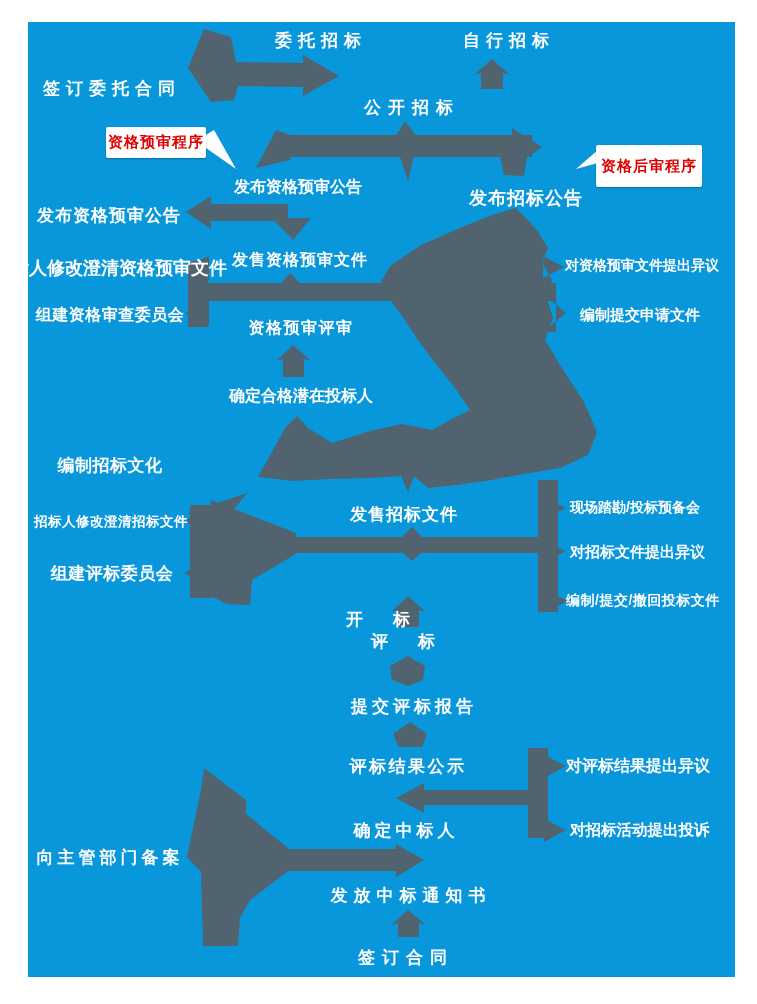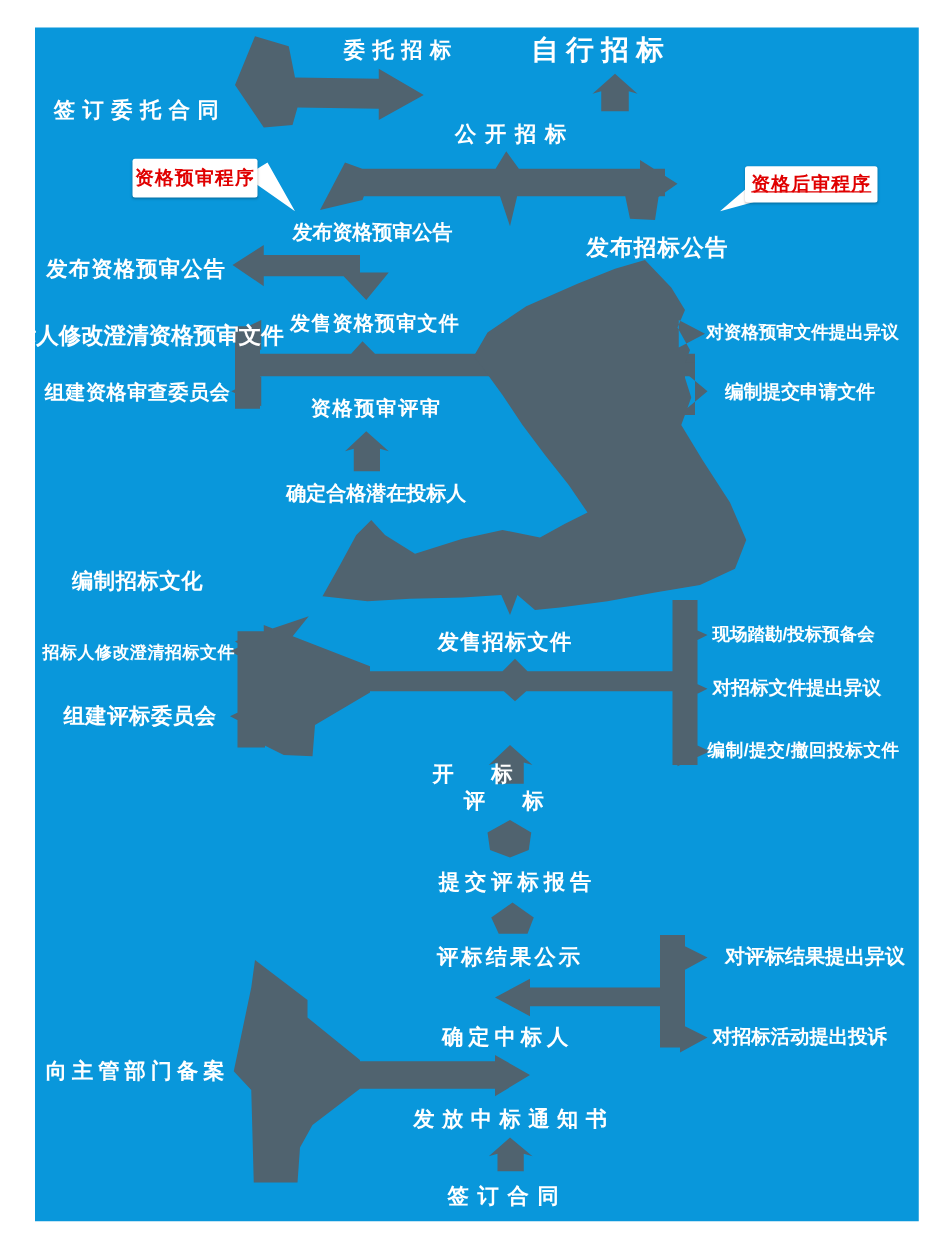--- a/index.html
+++ b/index.html
@@ -95,25 +95,25 @@
          M286,849 L398,849 L398,871 L286,871 Z
          M396,844 L424,860 L396,877 Z"></path>
 
     <path class="gray" d="M408,910 L426,925 L419,923 L419,937 L398,937 L398,923 L391,925 Z"></path>
 
     <path class="white" d="M196,141 L214,130 L236,169 Z
          M598,150 L616,158 L576,169 Z"></path>
   </svg>
 
   <div class="callout" style="left:106px; top:127px; width:100px; height:31px;">资格预审程序</div>
-  <div class="callout" style="left:596px; top:133px; width:106px; height:29px;text-decoration:underline;">资格后审程序</div>
+  <div class="callout" style="left:596px; top:145px; width:106px; height:42px;">资格后审程序</div>
 
   <div class="lbl" style="left:112px; top:66px;  font-size:17px; letter-spacing:6px;margin-top:22px;">签订委托合同</div>
   <div class="lbl" style="left:321px; top:40px;  font-size:17px; letter-spacing:6px;">委托招标</div>
-  <div class="lbl" style="left:481px; top:40px;  font-size:22px; letter-spacing:6px;">自行招标</div>
+  <div class="lbl" style="left:509px; top:40px;  font-size:17px; letter-spacing:6px;">自行招标</div>
   <div class="lbl" style="left:412px; top:107px; font-size:17px; letter-spacing:7px;">公开招标</div>
   <div class="lbl" style="left:298px; top:187px; font-size:16px;">发布资格预审公告</div>
   <div class="lbl" style="left:526px; top:198px; font-size:18px; letter-spacing:1px;">发布招标公告</div>
   <div class="lbl" style="left:109px; top:215px; font-size:17px; letter-spacing:1px;">发布资格预审公告</div>
   <div class="lbl" style="left:300px; top:260px; font-size:16px; letter-spacing:1px;">发售资格预审文件</div>
   <div class="lbl" style="left:110px; top:268px; font-size:18px;">招标人修改澄清资格预审文件</div>
   <div class="lbl la" style="left:565px; top:265px; font-size:14px;">对资格预审文件提出异议</div>
   <div class="lbl" style="left:110px; top:315px; font-size:16px; letter-spacing:0.5px;">组建资格审查委员会</div>
   <div class="lbl" style="left:301px; top:328px; font-size:16px; letter-spacing:1.5px;">资格预审评审</div>
   <div class="lbl la" style="left:580px; top:314px; font-size:15px;">编制提交申请文件</div>
@@ -122,19 +122,19 @@
   <div class="lbl" style="left:111px; top:522px; font-size:13.5px; letter-spacing:0.5px;">招标人修改澄清招标文件</div>
   <div class="lbl" style="left:404px; top:514px; font-size:17px; letter-spacing:1px;">发售招标文件</div>
   <div class="lbl la" style="left:570px; top:507px; font-size:14px;">现场踏勘/投标预备会</div>
   <div class="lbl la" style="left:570px; top:551px; font-size:15px;">对招标文件提出异议</div>
   <div class="lbl" style="left:112px; top:573px; font-size:17px; letter-spacing:0.5px;">组建评标委员会</div>
   <div class="lbl la" style="left:566px; top:600px; font-size:14px; letter-spacing:0.5px;">编制/提交/撤回投标文件</div>
   <div class="lbl" style="left:393px; top:577px; font-size:17px; letter-spacing:30px;margin-top:42px;">开标</div>
   <div class="lbl" style="left:418px; top:641px; font-size:17px; letter-spacing:30px;">评标</div>
   <div class="lbl" style="left:414px; top:706px; font-size:17px; letter-spacing:4px;">提交评标报告</div>
   <div class="lbl" style="left:408px; top:766px; font-size:17px; letter-spacing:2.5px;">评标结果公示</div>
-  <div class="lbl la" style="left:566px; top:766px; font-size:16px;margin-left:14px;">对评标结果提出异议</div>
+  <div class="lbl la" style="left:566px; top:766px; font-size:16px;">对评标结果提出异议</div>
   <div class="lbl" style="left:406px; top:830px; font-size:17px; letter-spacing:4px;">确定中标人</div>
   <div class="lbl la" style="left:570px; top:830px; font-size:15.5px;">对招标活动提出投诉</div>
   <div class="lbl" style="left:110px; top:857px; font-size:17px; letter-spacing:4px;">向主管部门备案</div>
   <div class="lbl" style="left:411px; top:895px; font-size:17px; letter-spacing:6px;">发放中标通知书</div>
   <div class="lbl" style="left:406px; top:957px; font-size:17px; letter-spacing:7px;">签订合同</div>
 </div>
 
 </body></html>

